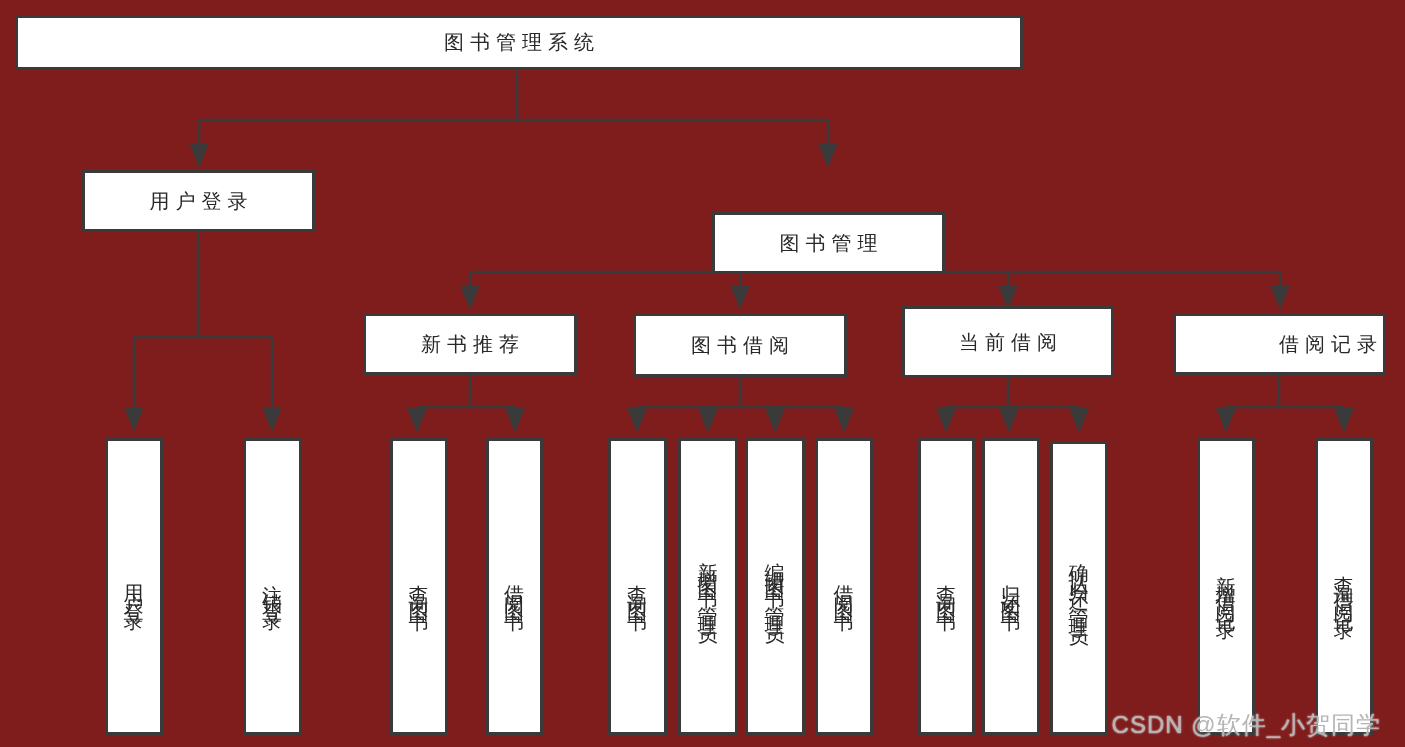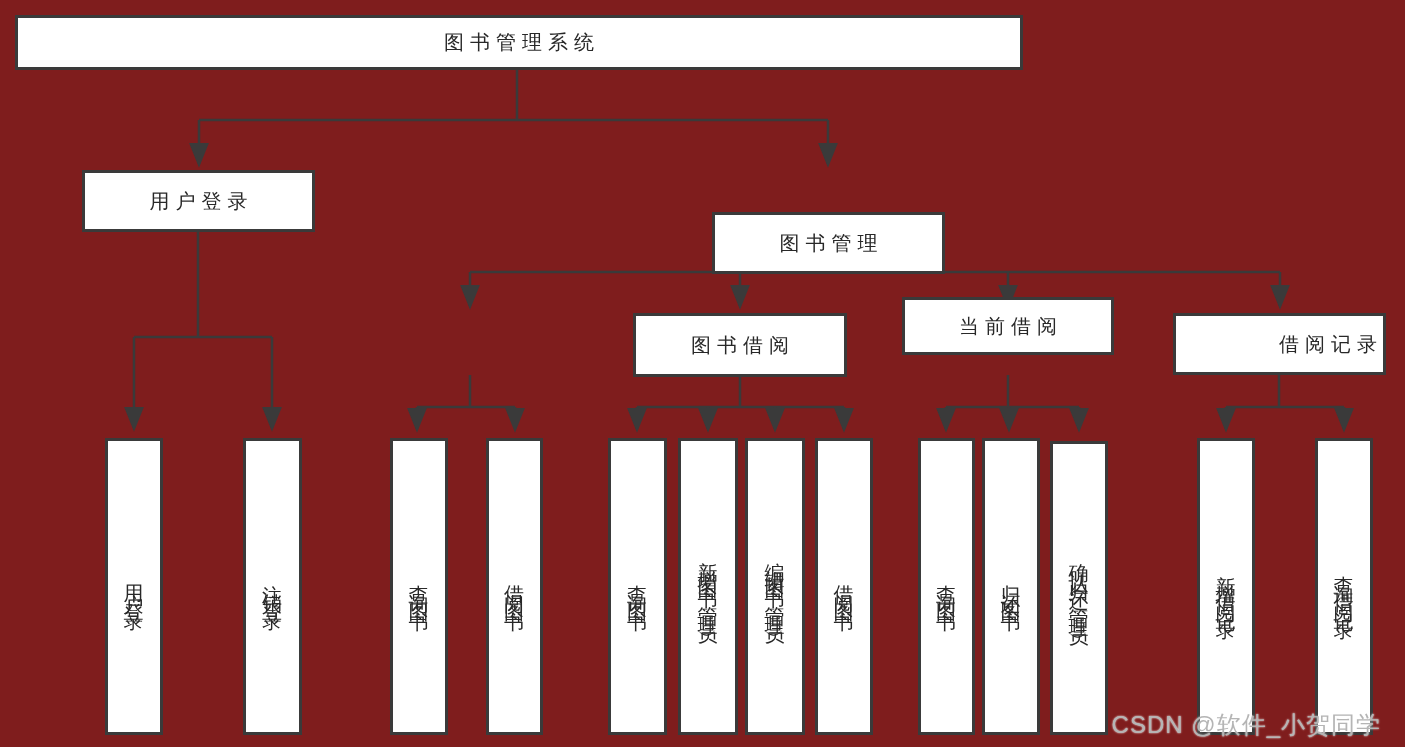--- a/index.html
+++ b/index.html
@@ -112,24 +112,27 @@
     <span class="label">图书管理系统</span>
   </div>
 
   <div class="box" style="left:82px; top:170px; width:233px; height:62px;">
     <span class="label">用户登录</span>
   </div>
   <div class="box" style="left:712px; top:170px; width:233px; height:62px;margin-top:42px;">
     <span class="label">图书管理</span>
   </div>
 
+  <div class="box" style="left:363px; top:313px; width:214px; height:62px;">
+    <span class="label">新书推荐</span>
+  </div>
   <div class="box" style="left:633px; top:313px; width:214px; height:64px;">
     <span class="label">图书借阅</span>
   </div>
-  <div class="box" style="left:902px; top:297px; width:212px; height:58px;">
+  <div class="box" style="left:902px; top:306px; width:212px; height:72px;">
     <span class="label">当前借阅</span>
   </div>
   <div class="box" style="left:1173px; top:313px; width:213px; height:62px;justify-content:flex-end;">
     <span class="label">借阅记录</span>
   </div>
 
   <div class="box leaf" style="left:105px; top:438px; width:58px; height:297px;">
     <span class="label">用户登录</span>
   </div>
   <div class="box leaf" style="left:243px; top:438px; width:59px; height:297px;">

